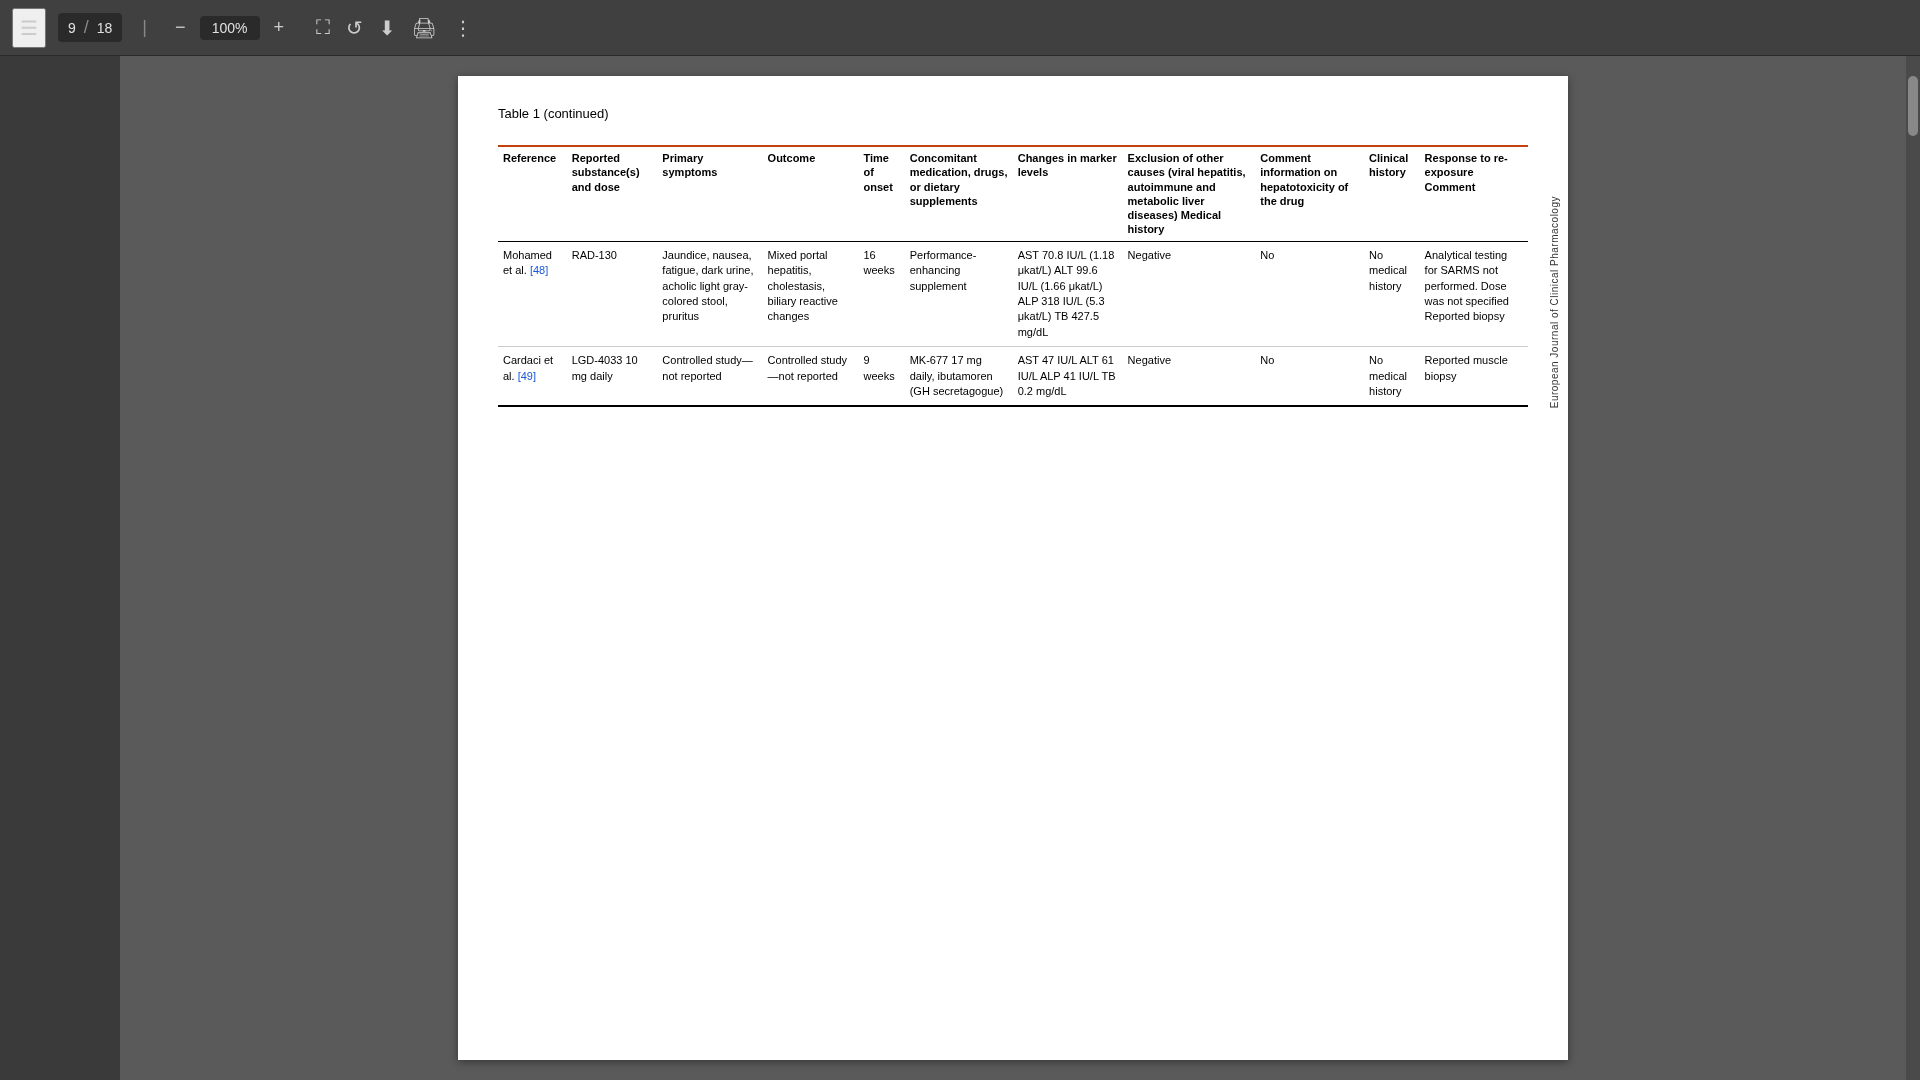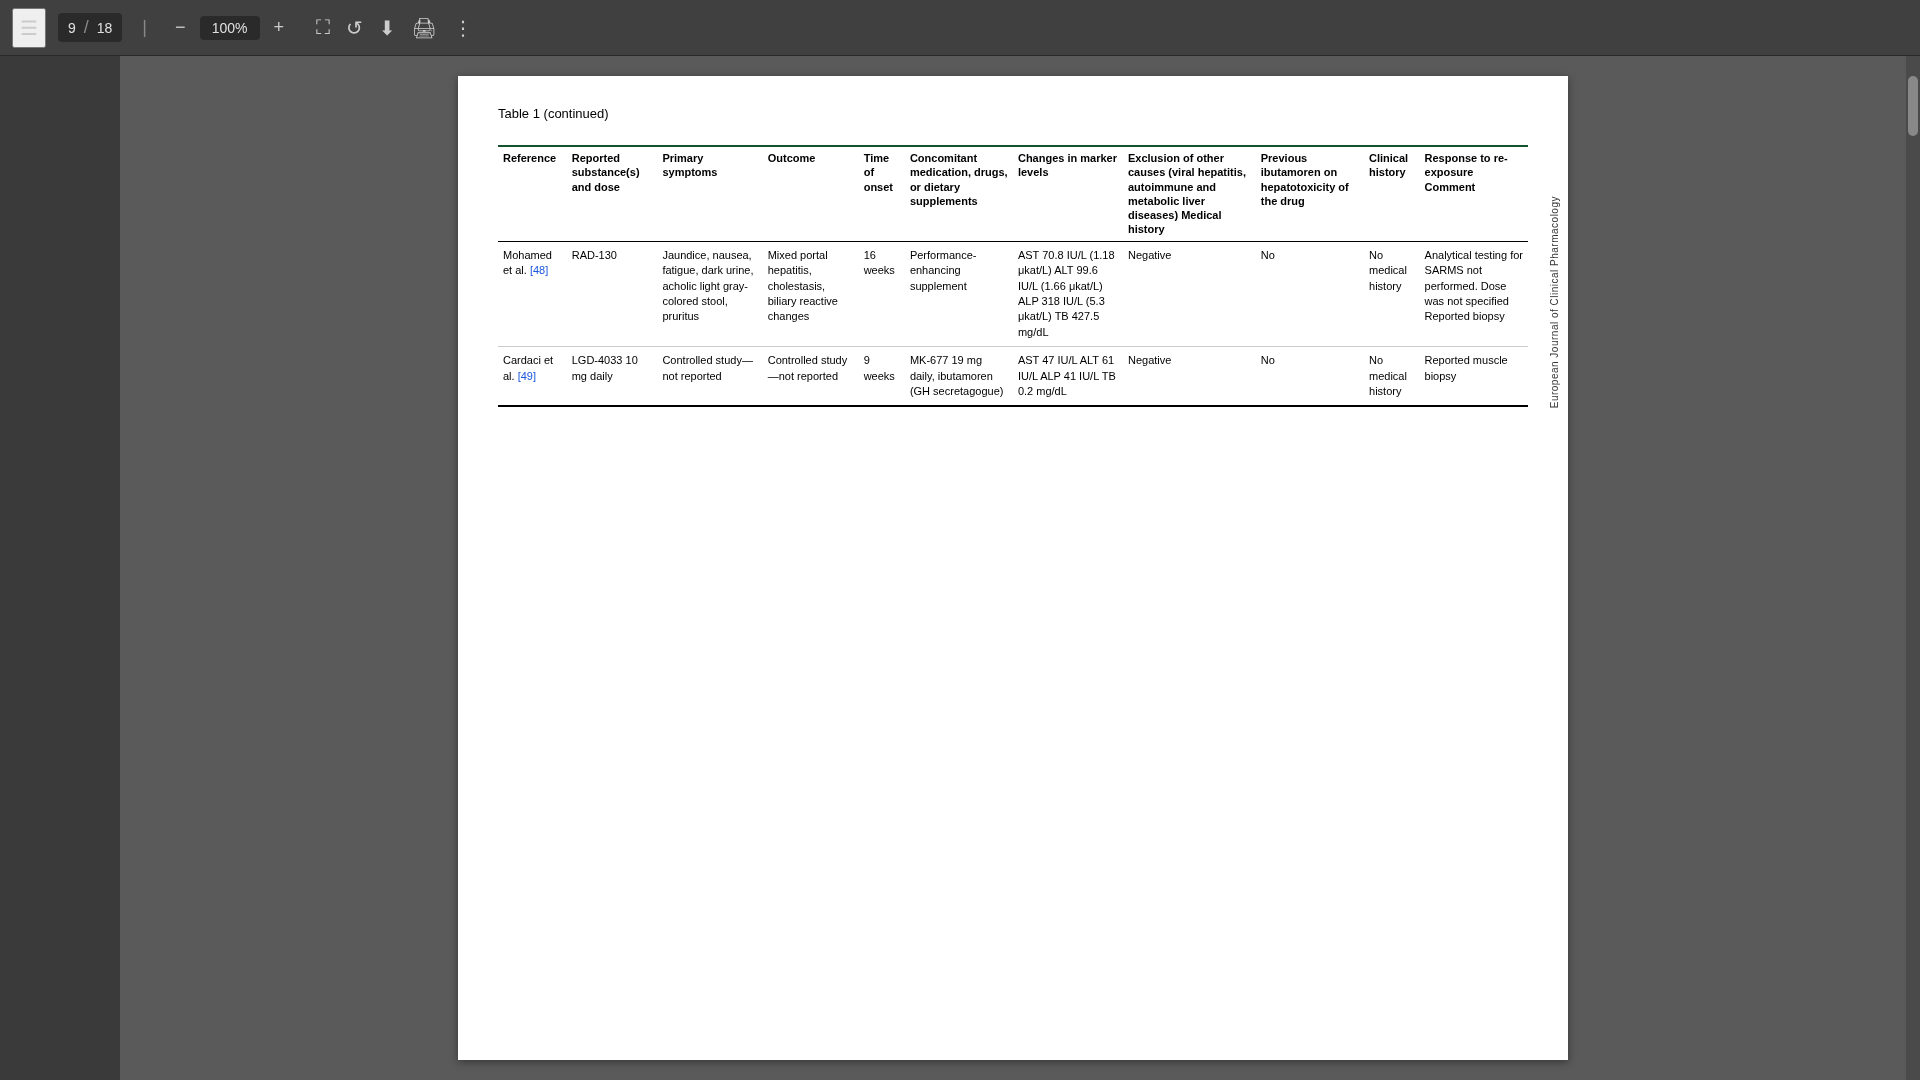--- a/index.html
+++ b/index.html
@@ -149,21 +149,21 @@
     }
 
     table.main-table {
       width: 100%;
       border-collapse: collapse;
       font-size: 11px;
       color: #000;
     }
 
     table.main-table thead tr {
-      border-top: 2px solid #14532d;
+      border-top: 2px solid #c2410c;
       border-bottom: 1px solid #000;
     }
 
     table.main-table th {
       padding: 4px 5px;
       font-weight: bold;
       vertical-align: top;
       text-align: left;
       font-size: 11px;
       line-height: 1.3;
@@ -255,21 +255,21 @@
         <thead>
           <tr>
             <th>Reference</th>
             <th>Reported substance(s) and dose</th>
             <th>Primary symptoms</th>
             <th>Outcome</th>
             <th>Time of onset</th>
             <th>Concomitant medication, drugs, or dietary supplements</th>
             <th>Changes in marker levels</th>
             <th>Exclusion of other causes (viral hepatitis, autoimmune and metabolic liver diseases) Medical history</th>
-            <th>Previous ibutamoren on hepatotoxicity of the drug</th>
+            <th>Comment information on hepatotoxicity of the drug</th>
             <th>Clinical history</th>
             <th>Response to re-exposure Comment</th>
           </tr>
         </thead>
         <tbody>
 
           <tr>
             <td>
               Mohamed et al. <a class="ref-link">[48]</a>
             </td>
@@ -286,21 +286,21 @@
           </tr>
 
           <tr>
             <td>
               Cardaci et al. <a class="ref-link">[49]</a>
             </td>
             <td>LGD-4033 10 mg daily</td>
             <td>Controlled study—not reported</td>
             <td>Controlled study—not reported</td>
             <td>9 weeks</td>
-            <td>MK-677 19 mg daily, ibutamoren (GH secretagogue)</td>
+            <td>MK-677 17 mg daily, ibutamoren (GH secretagogue)</td>
             <td>AST 47 IU/L ALT 61 IU/L ALP 41 IU/L TB 0.2 mg/dL</td>
             <td>Negative</td>
             <td>No</td>
             <td>No medical history</td>
             <td>Reported muscle biopsy</td>
           </tr>
         </tbody>
       </table>
 
     </div>

